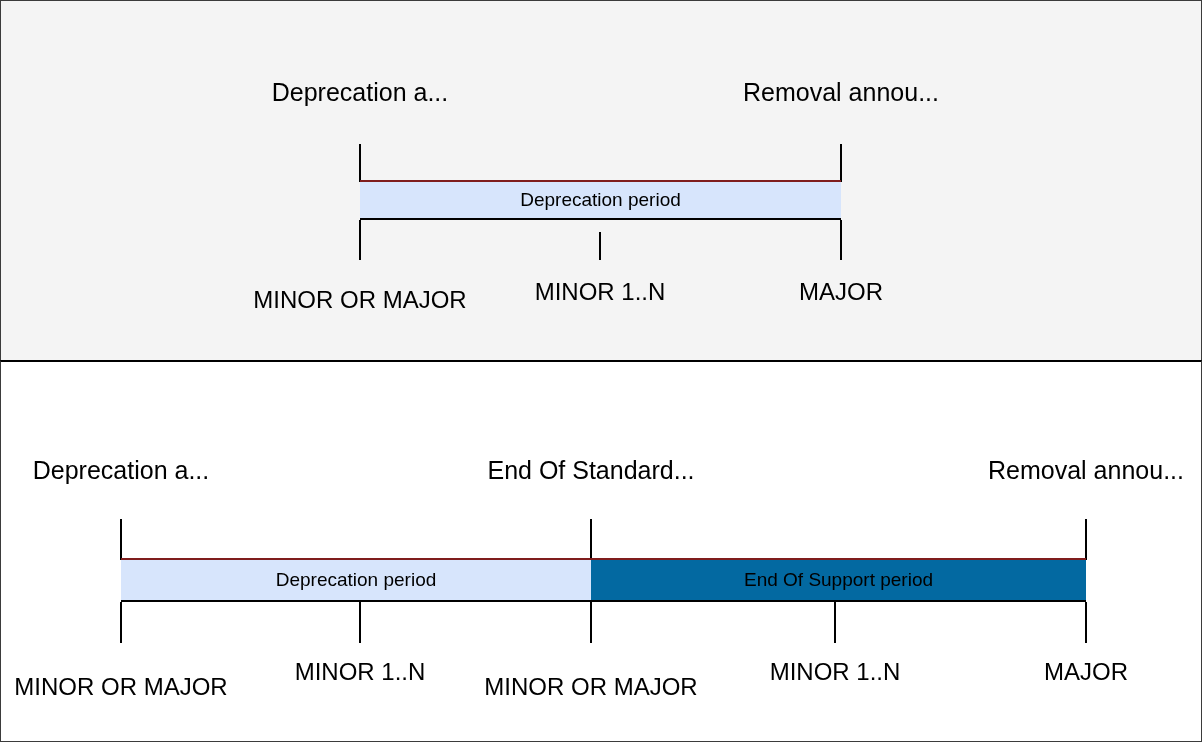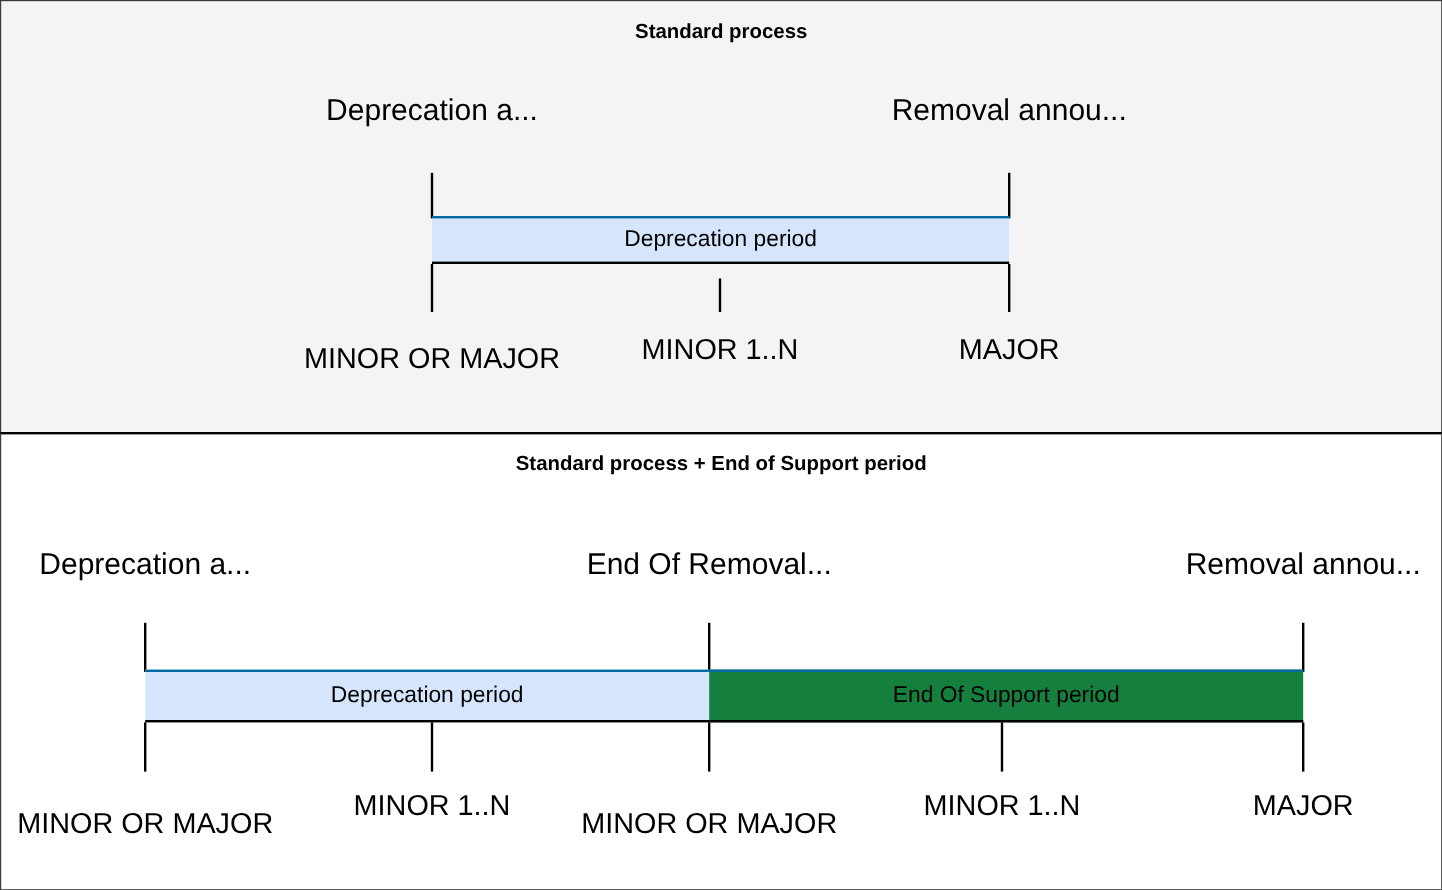--- a/index.html
+++ b/index.html
@@ -67,40 +67,39 @@
   .tick {
     position: absolute;
     width: 2px;
     background: #000000;
   }
 
   
   .bar {
     position: absolute;
     box-sizing: border-box;
-    border-top: 2px solid #0369a1;
+    border-top: 2px solid #7f1d1d;
     border-bottom: 2px solid #000000;
     display: flex;
     align-items: center;
     justify-content: center;
   }
   .bar-label {
     font-size: 19px;
     color: #000000;
     white-space: nowrap;
   }
 </style>
 </head>
 <body>
 
 <div id="diagram-root">
 
   <div class="panel" id="panel-standard"></div>
 
-  <div class="panel-title" id="title-standard">Standard process</div>
 
   <div class="lbl c top" style="left:360px; top:80px;">Deprecation a...</div>
   <div class="lbl c top" style="left:841px; top:80px;">Removal annou...</div>
 
   <div class="tick" style="left:359px; top:144px; height:38px;"></div>
   <div class="tick" style="left:840px; top:144px; height:38px;"></div>
 
   <div class="bar" id="bar-p1-deprecation" style="left:360px; top:180px; width:481px; height:40px; background:#d7e5fc;">
     <span class="bar-label">Deprecation period</span>
   </div>
@@ -108,34 +107,33 @@
   <div class="tick" style="left:359px; top:220px; height:40px;"></div>
   <div class="tick" style="left:599px; top:232px; height:28px;"></div>
   <div class="tick" style="left:840px; top:220px; height:40px;"></div>
 
   <div class="lbl c" style="left:360px; top:288px;">MINOR OR MAJOR</div>
   <div class="lbl c" style="left:600px; top:280px;">MINOR 1..N</div>
   <div class="lbl c" style="left:841px; top:280px;">MAJOR</div>
 
   <div class="panel" id="panel-eos"></div>
 
-  <div class="panel-title" id="title-eos">Standard process + End of Support period</div>
 
   <div class="lbl c top" style="left:121px; top:458px;">Deprecation a...</div>
-  <div class="lbl c top" style="left:591px; top:458px;">End Of Removal...</div>
+  <div class="lbl c top" style="left:591px; top:458px;">End Of Standard...</div>
   <div class="lbl c top" style="left:1086px; top:458px;">Removal annou...</div>
 
   <div class="tick" style="left:120px; top:519px; height:41px;"></div>
   <div class="tick" style="left:590px; top:519px; height:41px;"></div>
   <div class="tick" style="left:1085px; top:519px; height:41px;"></div>
 
   <div class="bar" id="bar-p2-deprecation" style="left:121px; top:558px; width:470px; height:44px; background:#d7e5fc;">
     <span class="bar-label">Deprecation period</span>
   </div>
-  <div class="bar" id="bar-p2-eos" style="left:591px; top:558px; width:495px; height:44px; background:#15803d;">
+  <div class="bar" id="bar-p2-eos" style="left:591px; top:558px; width:495px; height:44px; background:#0369a1;">
     <span class="bar-label">End Of Support period</span>
   </div>
 
   <div class="tick" style="left:120px; top:602px; height:41px;"></div>
   <div class="tick" style="left:359px; top:602px; height:41px;"></div>
   <div class="tick" style="left:590px; top:602px; height:41px;"></div>
   <div class="tick" style="left:834px; top:602px; height:41px;"></div>
   <div class="tick" style="left:1085px; top:602px; height:41px;"></div>
 
   <div class="lbl c" style="left:121px; top:675px;">MINOR OR MAJOR</div>

